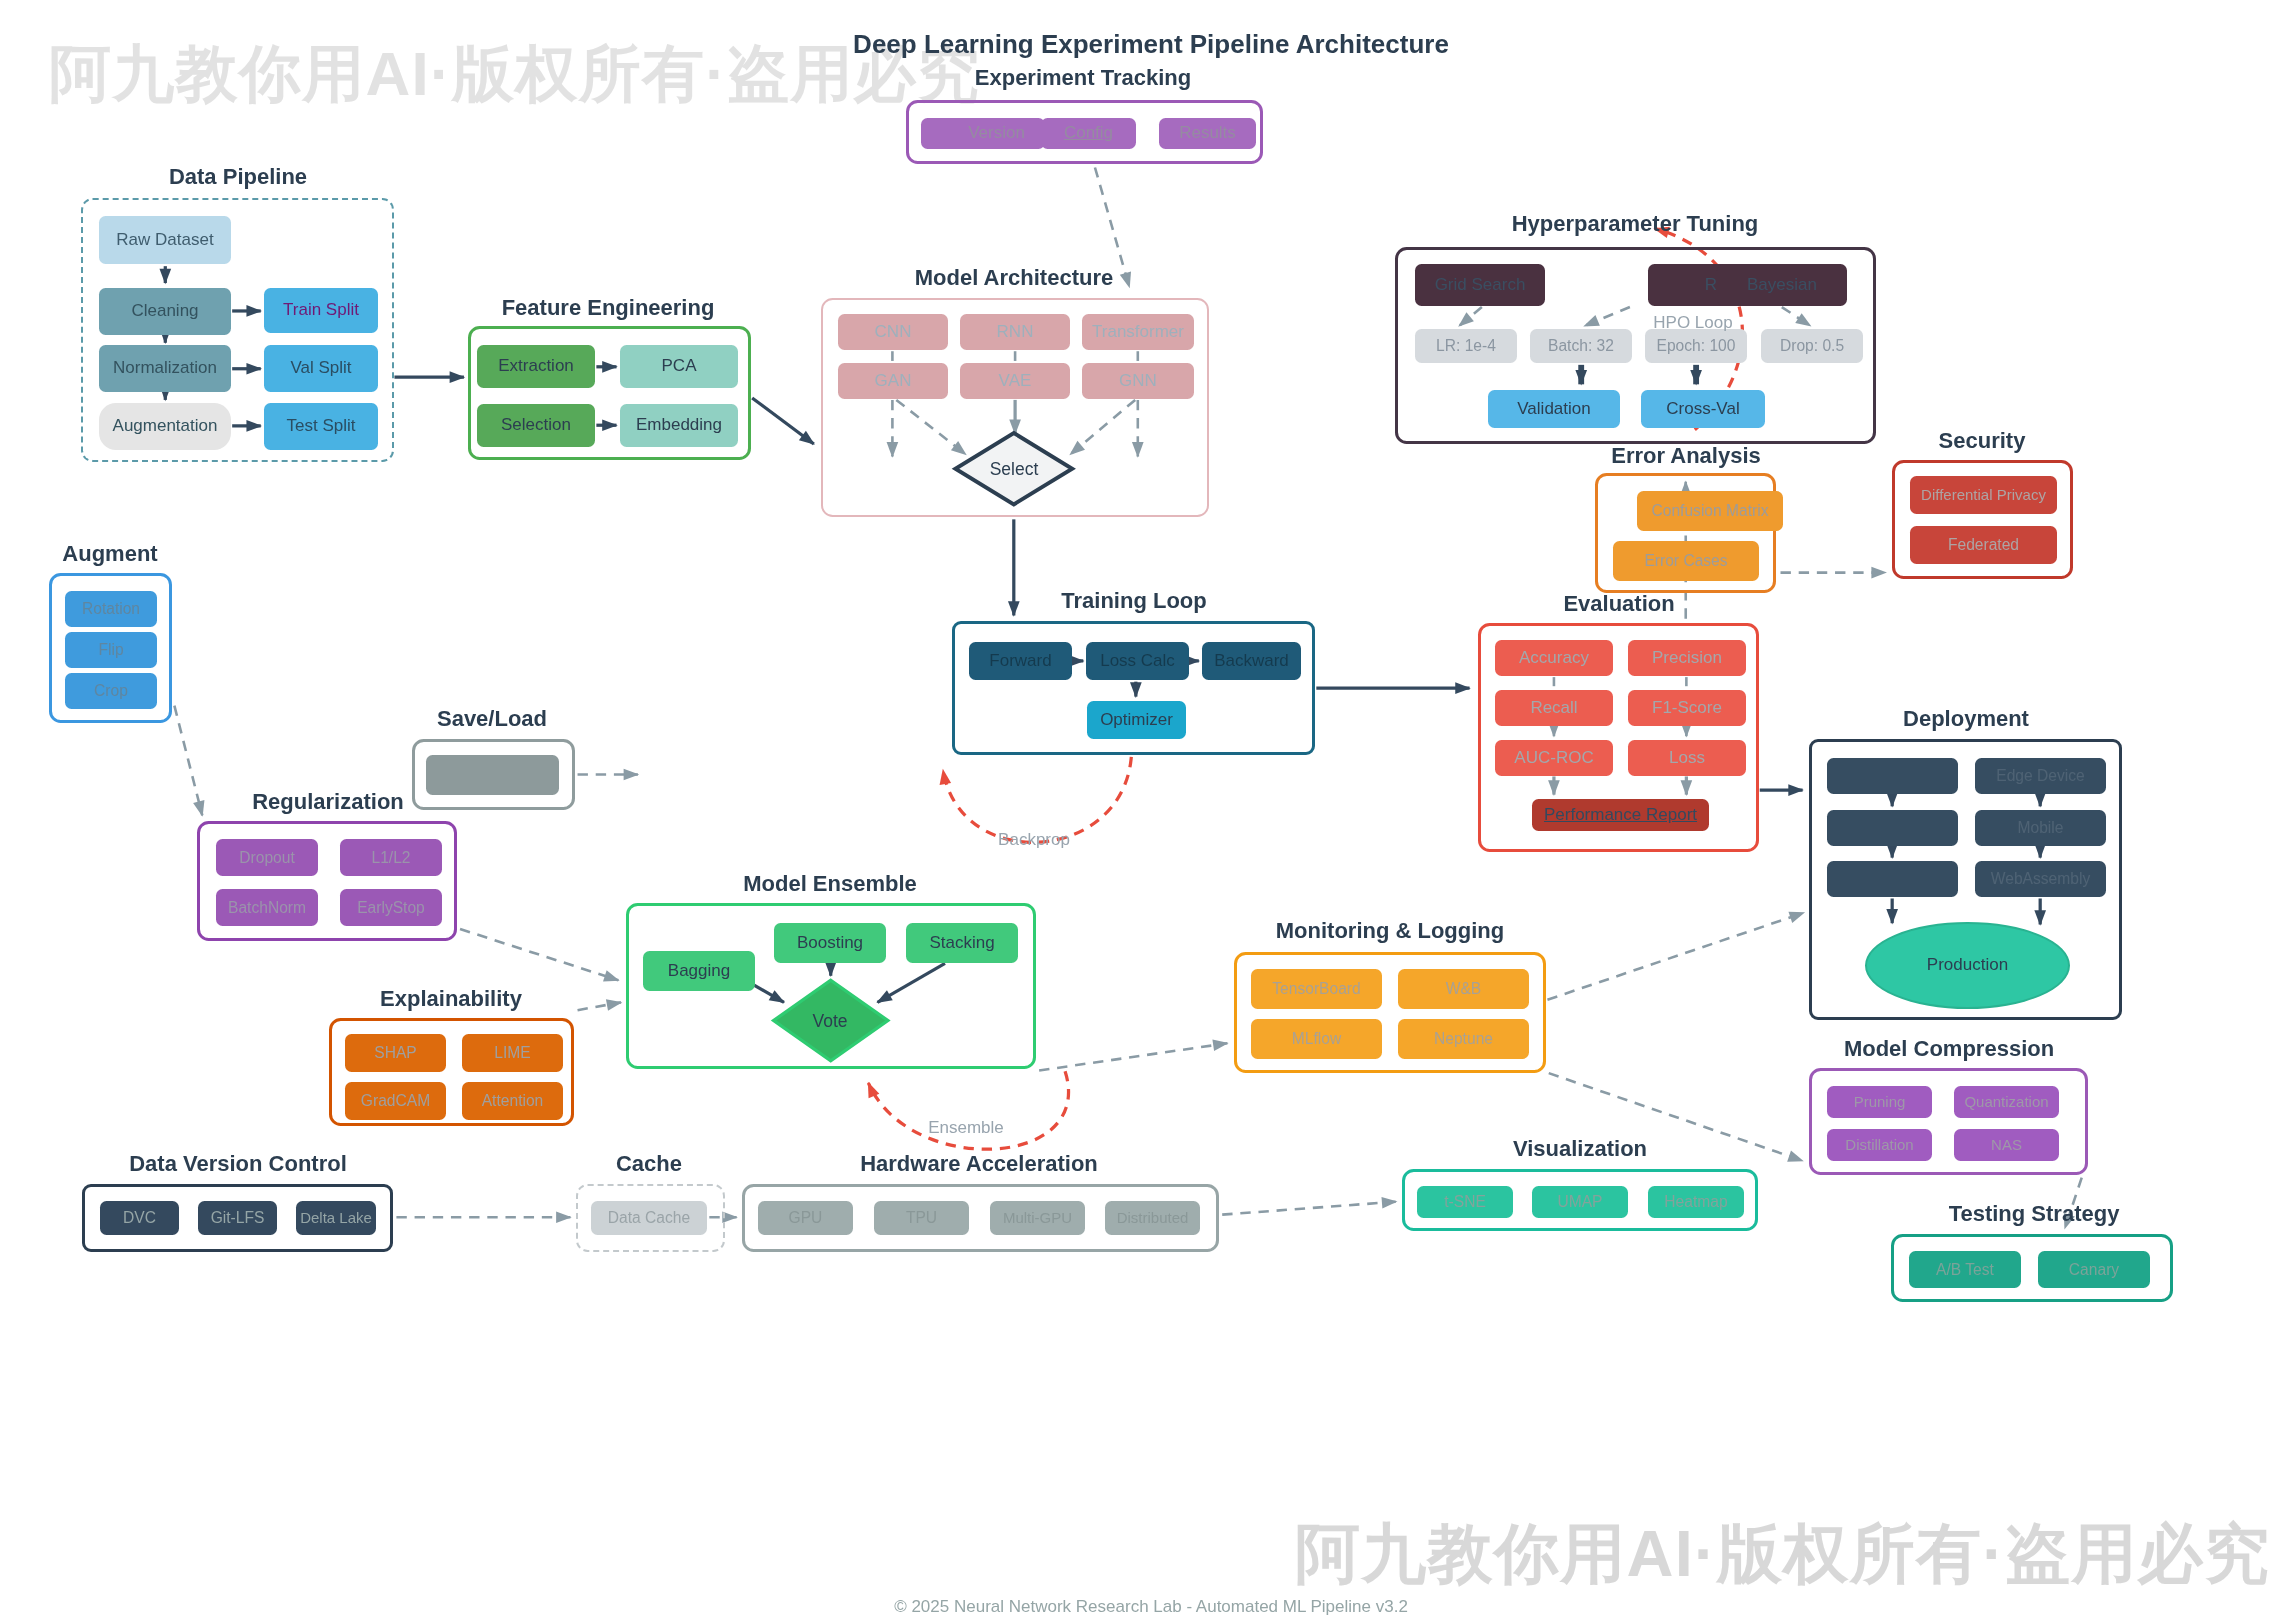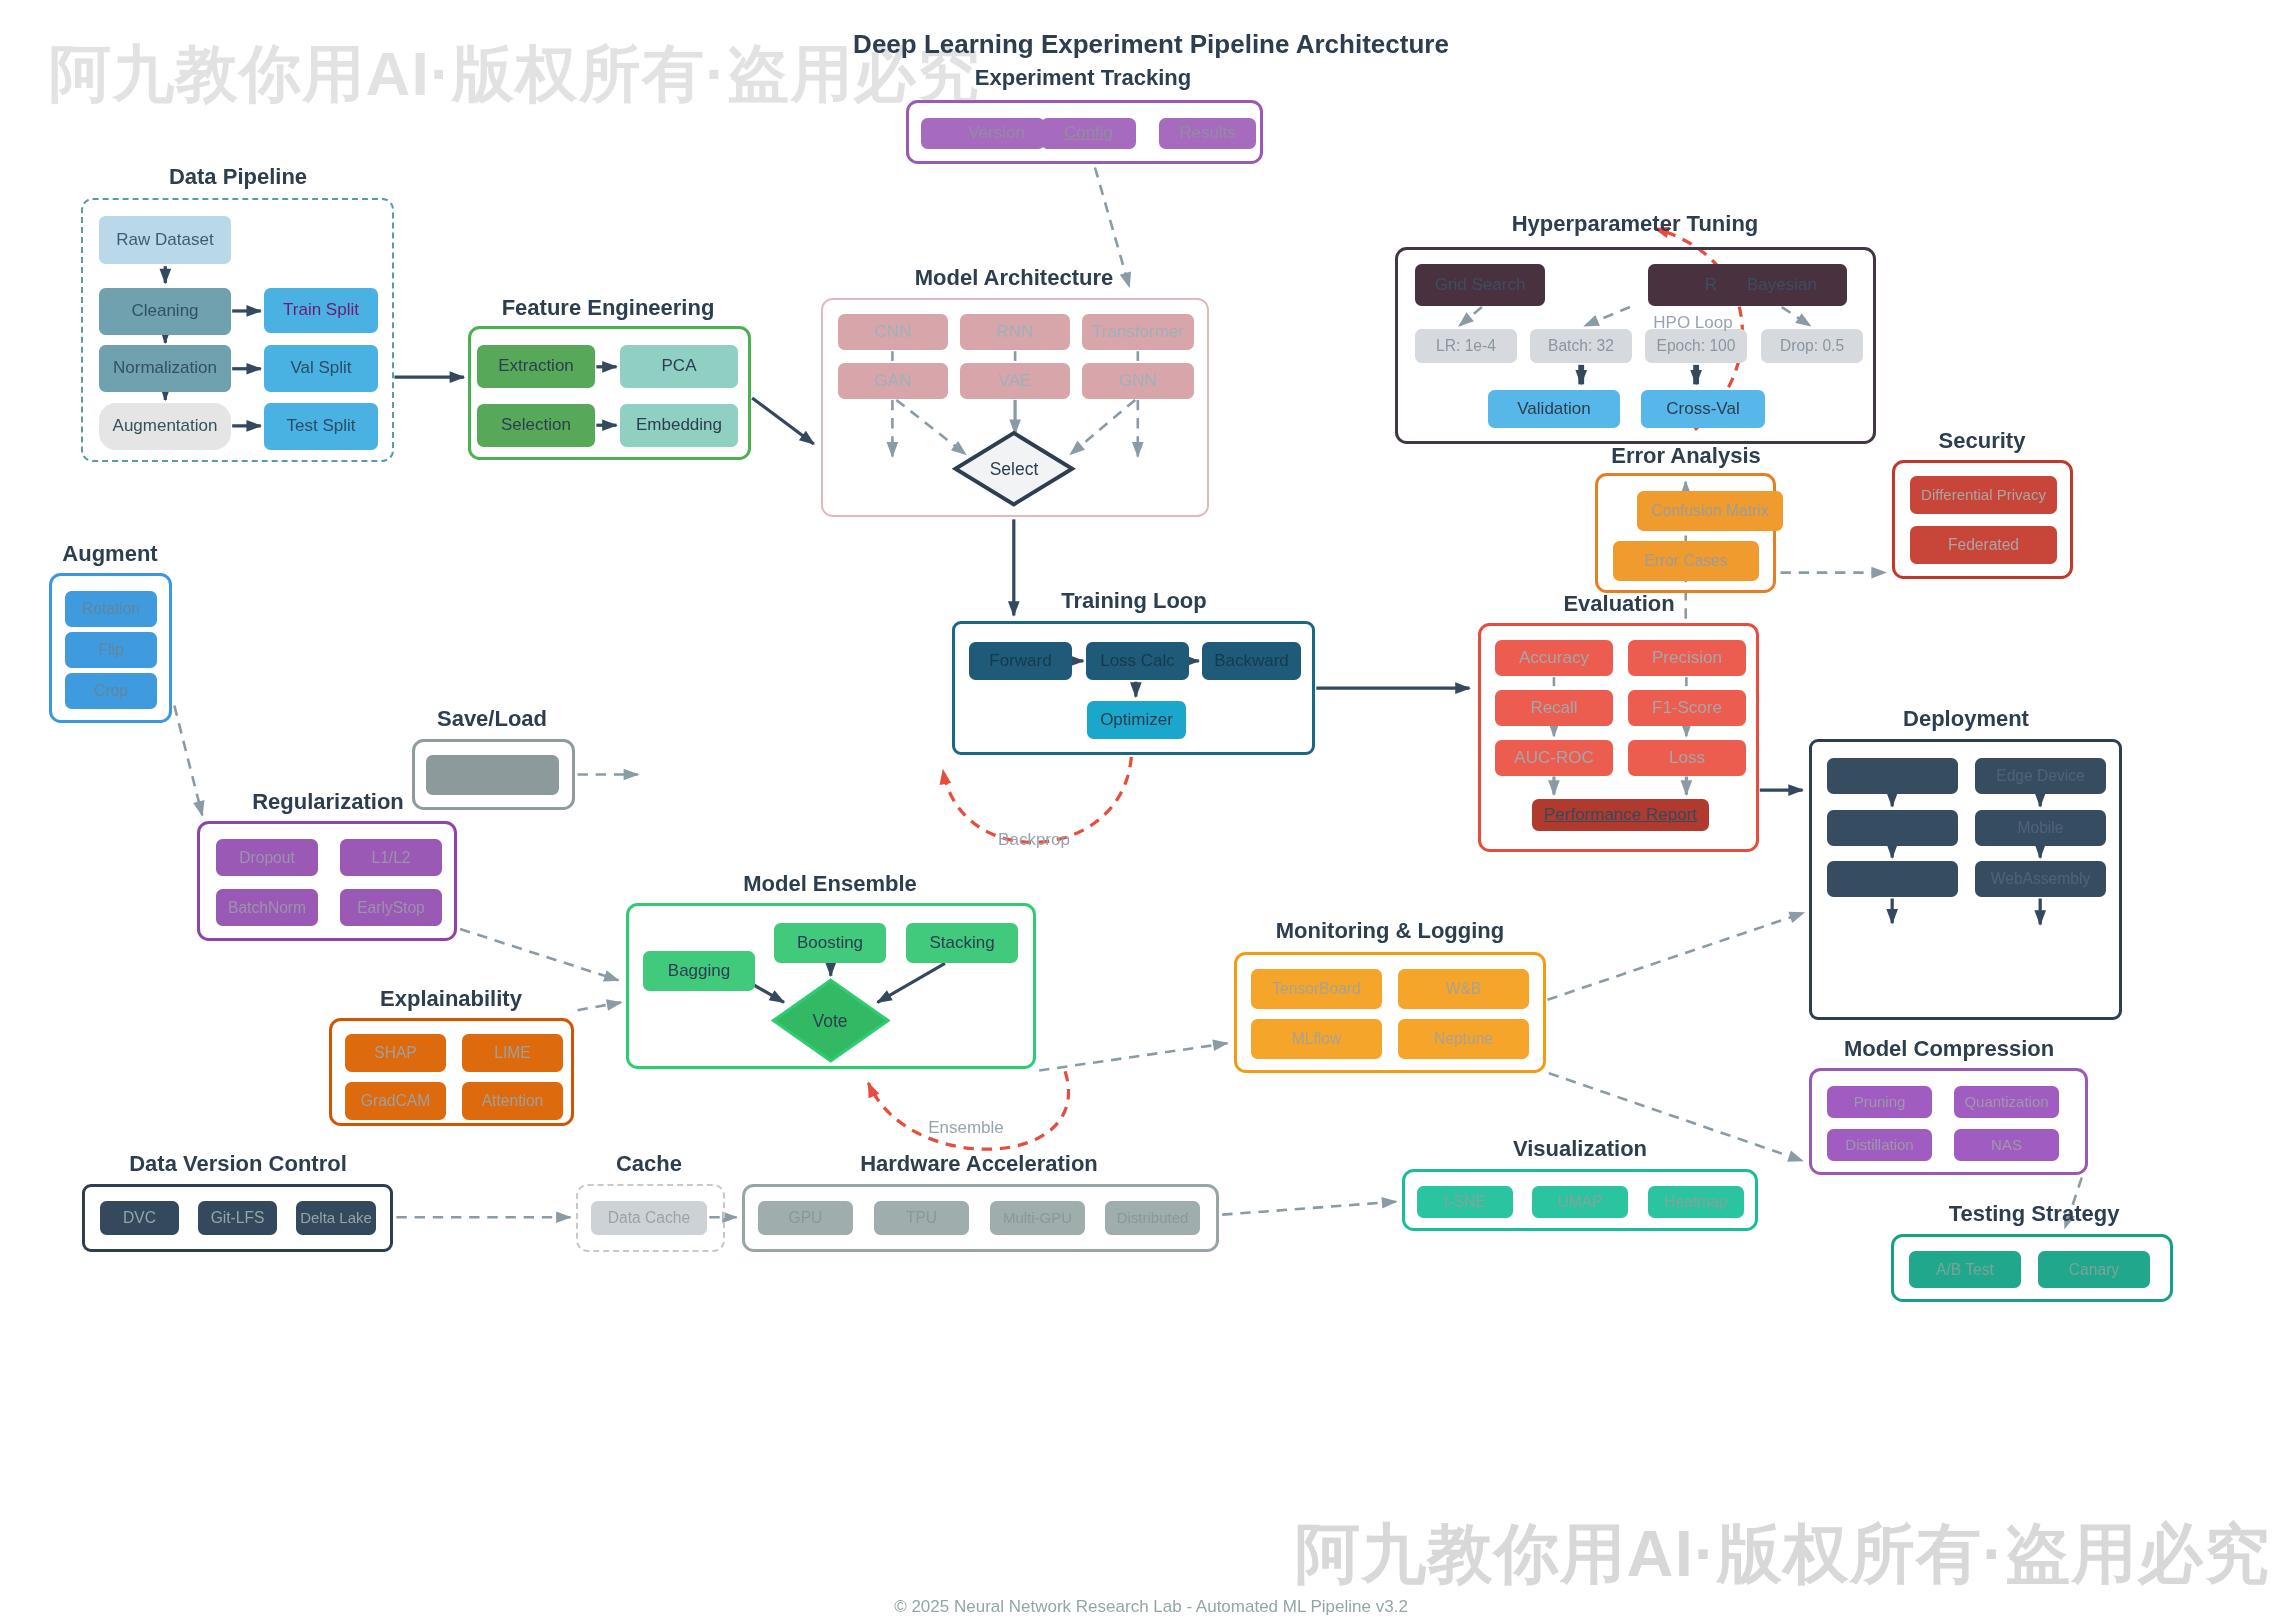--- a/index.html
+++ b/index.html
@@ -233,20 +233,21 @@
   <div class="bx" style="left:1398px;top:1019px;width:131px;height:40px;background:#f5a62a;color:#a8a195;font-size:15.6px;">Neptune</div>
 
   <div class="glabel" style="left:1966px;top:706px;">Deployment</div>
   <div class="grp" style="left:1809px;top:739px;width:313px;height:281px;border:3.9px solid #2c3e50;border-radius:9px;"></div>
   <div class="bx" style="left:1827px;top:758px;width:131px;height:36px;background:#364d61;color:rgba(255,255,255,0.1);"></div>
   <div class="bx" style="left:1827px;top:810px;width:131px;height:36px;background:#364d61;color:rgba(255,255,255,0.1);"></div>
   <div class="bx" style="left:1827px;top:861px;width:131px;height:36px;background:#364d61;color:rgba(255,255,255,0.1);"></div>
   <div class="bx" style="left:1975px;top:758px;width:131px;height:36px;background:#364d61;color:rgba(255,255,255,0.12);font-size:15.6px;">Edge Device</div>
   <div class="bx" style="left:1975px;top:810px;width:131px;height:36px;background:#364d61;color:rgba(255,255,255,0.12);font-size:15.6px;">Mobile</div>
   <div class="bx" style="left:1975px;top:861px;width:131px;height:36px;background:#364d61;color:rgba(255,255,255,0.12);font-size:15.6px;">WebAssembly</div>
+  <div class="bx" style="left:1865px;top:922px;width:201px;height:83px;background:#2ec7a4;border:2.6px solid #29b391;border-radius:50%;color:#2c3e50;">Production</div>
 
   <div class="glabel" style="left:1949px;top:1036px;">Model Compression</div>
   <div class="grp" style="left:1809px;top:1068px;width:279px;height:107px;border:3.2px solid #9b59b6;"></div>
   <div class="bx" style="left:1827px;top:1086px;width:105px;height:32px;background:#a05cc0;color:#9e98a8;font-size:15px;">Pruning</div>
   <div class="bx" style="left:1954px;top:1086px;width:105px;height:32px;background:#a05cc0;color:#9e98a8;font-size:15px;">Quantization</div>
   <div class="bx" style="left:1827px;top:1129px;width:105px;height:32px;background:#a05cc0;color:#9e98a8;font-size:15px;">Distillation</div>
   <div class="bx" style="left:1954px;top:1129px;width:105px;height:32px;background:#a05cc0;color:#9e98a8;font-size:15px;">NAS</div>
 
   <div class="glabel" style="left:238px;top:1151px;">Data Version Control</div>
   <div class="grp" style="left:82px;top:1184px;width:311px;height:68px;border:3.9px solid #2c3e50;border-radius:9px;"></div>

